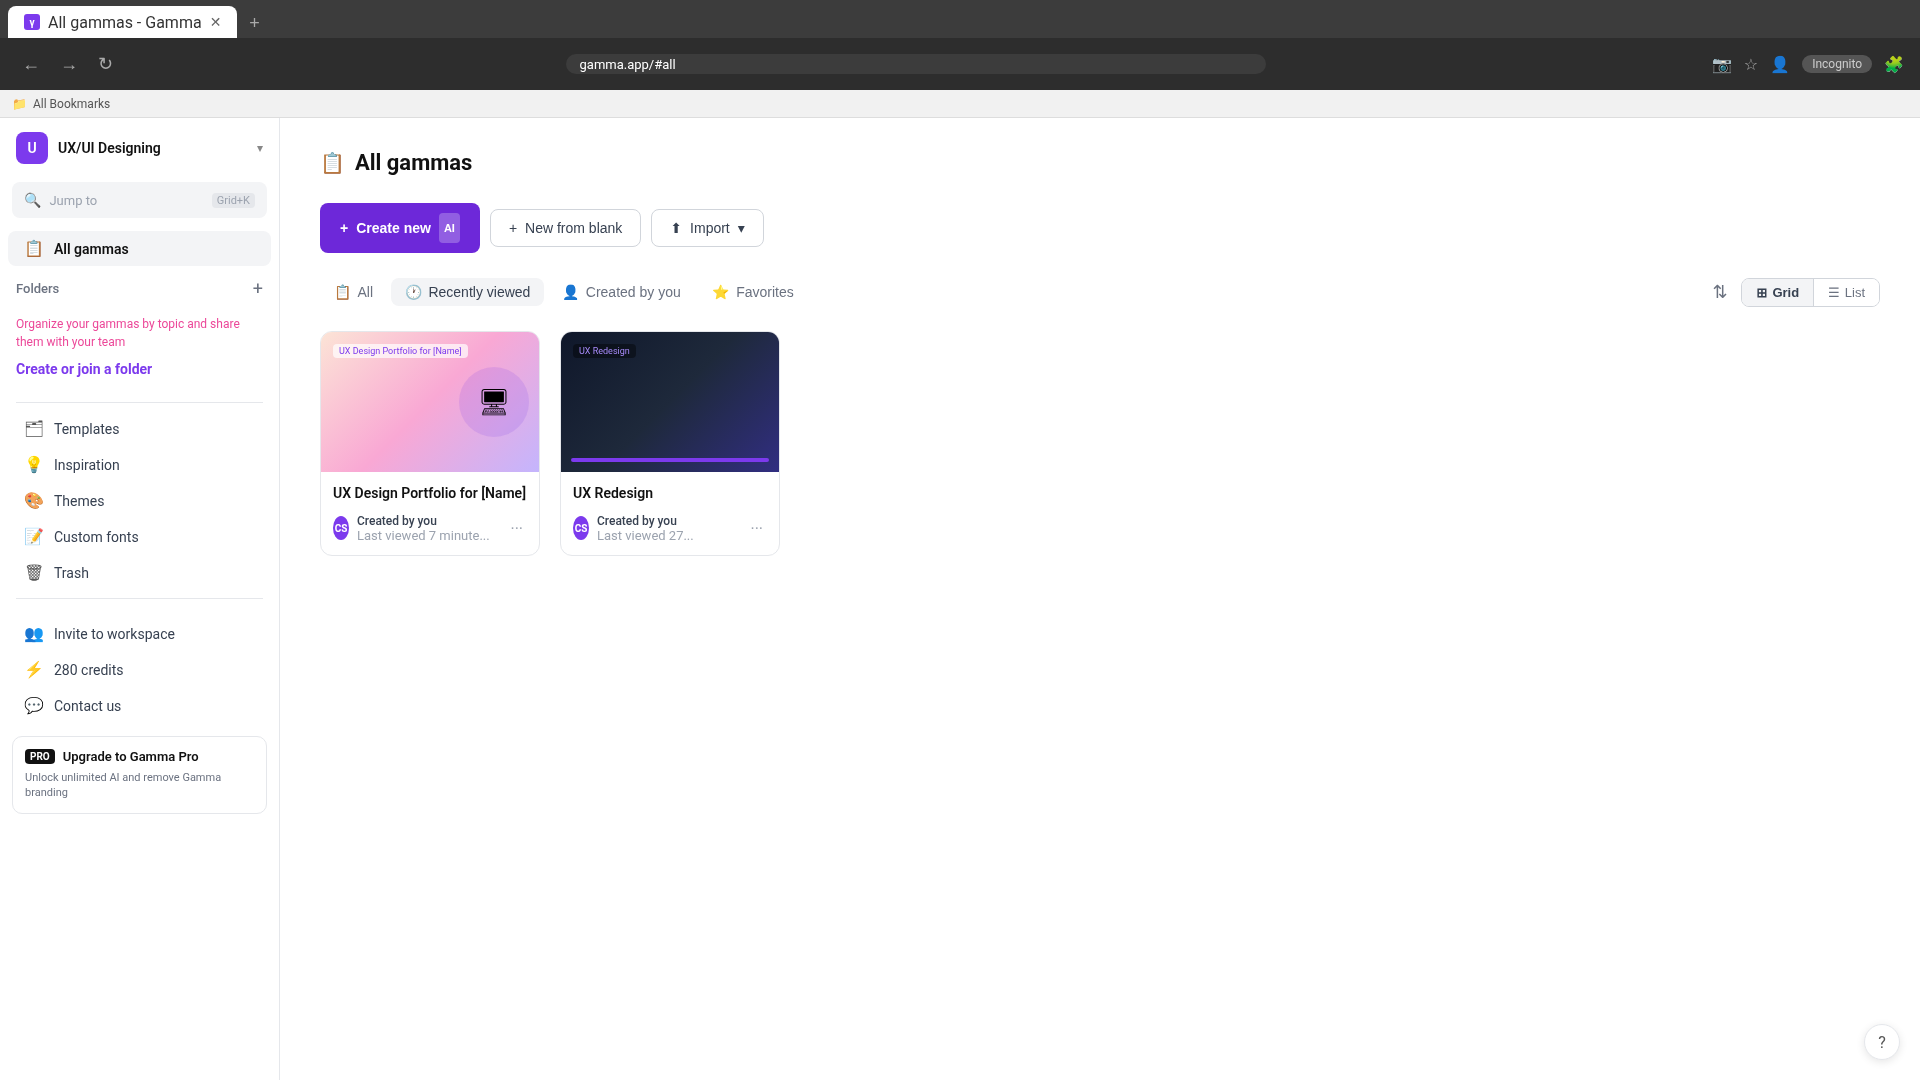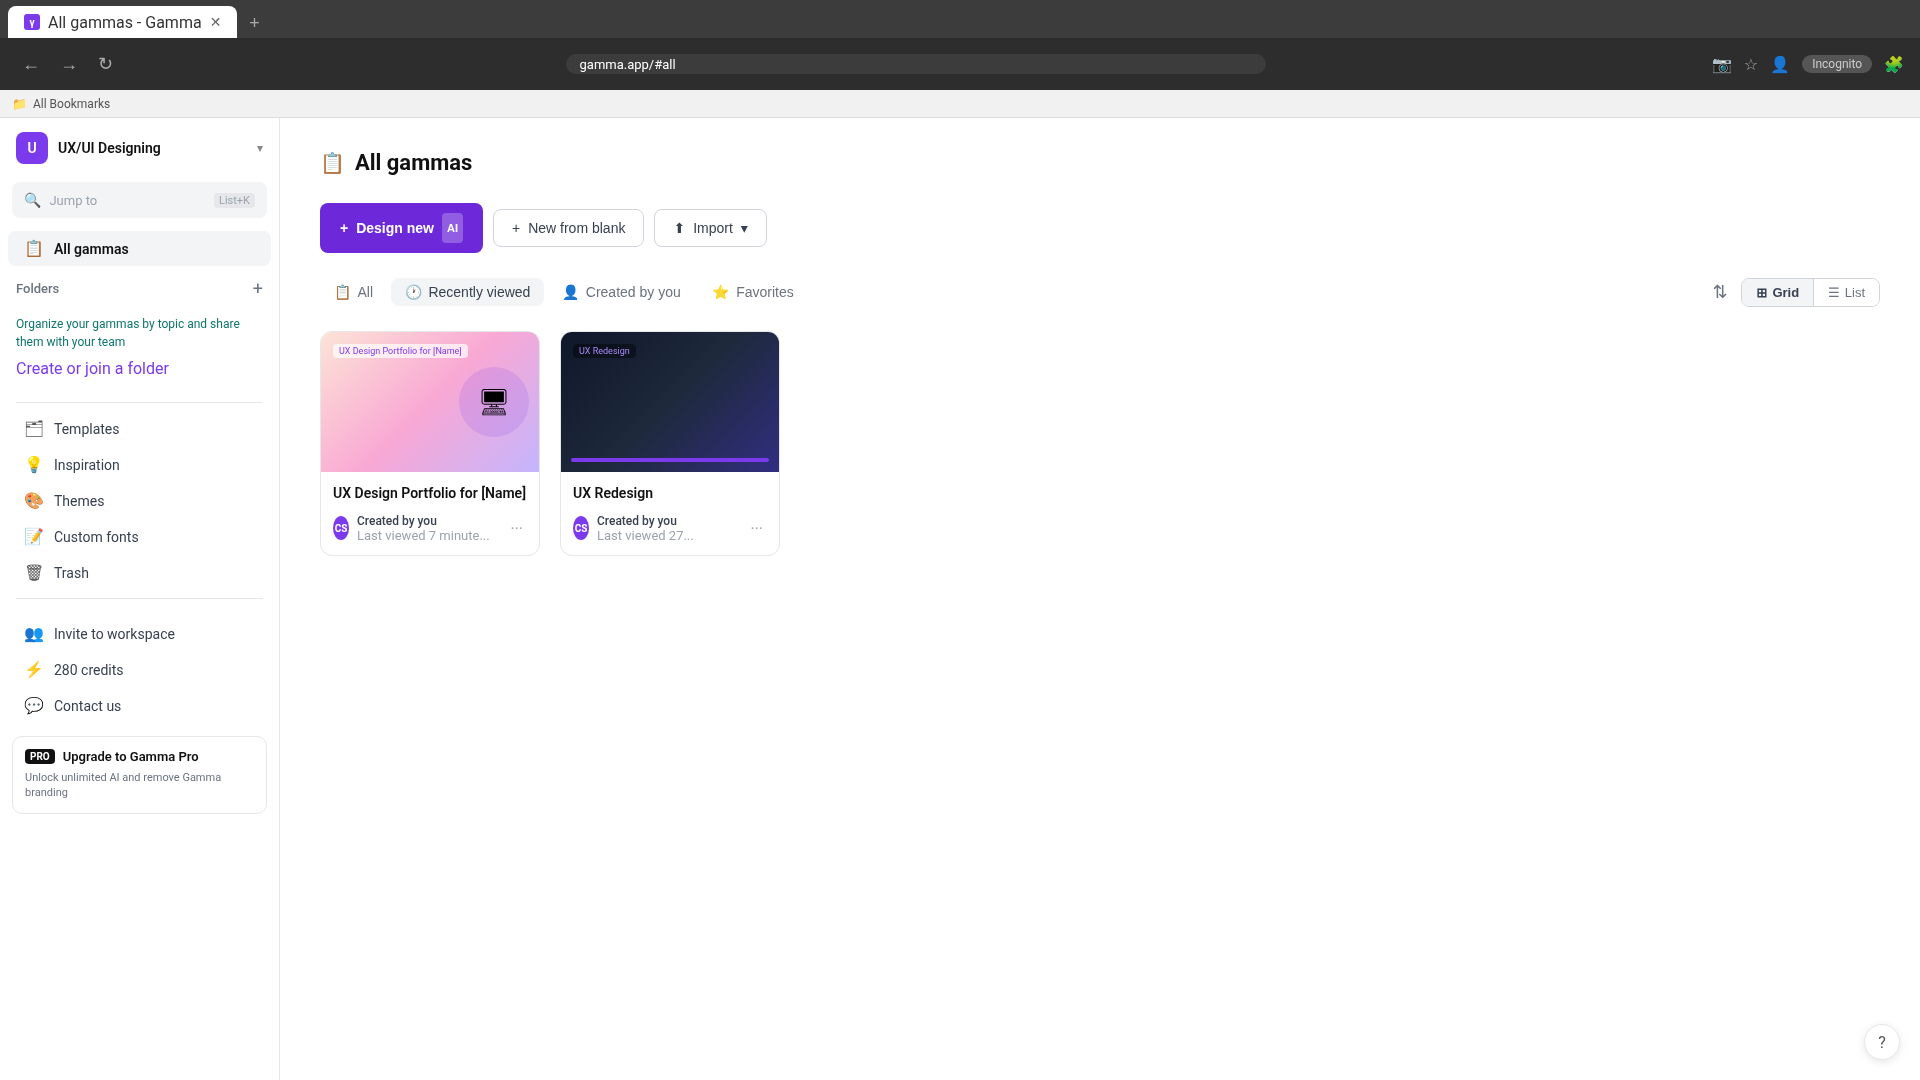--- a/index.html
+++ b/index.html
@@ -38,22 +38,22 @@
     .sidebar-nav { padding: 4px 0; flex: 1; }
     .sidebar-item { display: flex; align-items: center; gap: 10px; padding: 8px 16px; cursor: pointer; border-radius: 8px; margin: 1px 8px; }
     .sidebar-item.active { background: #f3f4f6; }
     .sidebar-item-icon { font-size: 16px; color: #555; width: 20px; text-align: center; flex-shrink: 0; }
     .sidebar-item-label { font-size: 14px; color: #374151; }
     .sidebar-item.active .sidebar-item-label { font-weight: 600; color: #111; }
     .sidebar-section-header { display: flex; align-items: center; justify-content: space-between; padding: 8px 16px; margin-top: 4px; }
     .sidebar-section-title { font-size: 13px; color: #6b7280; font-weight: 500; }
     .sidebar-section-add { color: #6b7280; font-size: 18px; cursor: pointer; }
     .folders-empty { padding: 8px 16px 16px; }
-    .folders-empty-text { font-size: 12px; color: #0f766e; line-height: 1.5; margin-bottom: 8px; }
-    .folders-create-link { font-size: 16px; color: #7c3aed; cursor: pointer; font-weight: 400; }
+    .folders-empty-text { font-size: 12px; color: #ec4899; line-height: 1.5; margin-bottom: 8px; }
+    .folders-create-link { font-size: 14px; color: #7c3aed; cursor: pointer; font-weight: 700; }
     .sidebar-divider { height: 1px; background: #e5e7eb; margin: 8px 16px; }
     .sidebar-bottom { padding: 8px 0; }
     .sidebar-upgrade { margin: 4px 12px; background: #fff; border: 1px solid #e5e7eb; border-radius: 10px; padding: 12px; }
     .upgrade-header { display: flex; align-items: center; gap: 8px; margin-bottom: 6px; }
     .upgrade-badge { background: #111; color: #fff; font-size: 10px; font-weight: 700; border-radius: 4px; padding: 2px 5px; }
     .upgrade-title { font-size: 13px; font-weight: 600; color: #111; }
     .upgrade-desc { font-size: 11px; color: #6b7280; line-height: 1.4; }
     .help-btn { position: fixed; bottom: 20px; right: 20px; width: 36px; height: 36px; border-radius: 50%; background: #fff; border: 1px solid #e5e7eb; display: flex; align-items: center; justify-content: center; cursor: pointer; font-size: 16px; color: #555; box-shadow: 0 2px 8px rgba(0,0,0,0.1); }
 
     
@@ -142,21 +142,21 @@
       <div class="workspace-avatar">
         <span>U</span>
       </div>
       <span class="workspace-name">UX/UI Designing</span>
       <span class="workspace-chevron">▾</span>
     </div>
 
     <div class="sidebar-search">
       <span class="sidebar-search-icon">🔍</span>
       <span class="sidebar-search-text">Jump to</span>
-      <span class="sidebar-search-shortcut">List+K</span>
+      <span class="sidebar-search-shortcut">Grid+K</span>
     </div>
 
     <div class="sidebar-nav">
       <div class="sidebar-item active">
         <span class="sidebar-item-icon">📋</span>
         <span class="sidebar-item-label">All gammas</span>
       </div>
 
       <div class="sidebar-section-header">
         <span class="sidebar-section-title">Folders</span>
@@ -220,21 +220,21 @@
 
   <div class="main">
     <div class="page-header">
       <span class="page-header-icon">📋</span>
       <h1 class="page-title">All gammas</h1>
     </div>
 
     <div class="toolbar">
       <button class="btn-create">
         <span>+</span>
-        <span>Design new</span>
+        <span>Create new</span>
         <span class="ai-badge">AI</span>
       </button>
       <button class="btn-secondary">
         <span>+</span>
         <span>New from blank</span>
       </button>
       <button class="btn-secondary">
         <span>⬆</span>
         <span>Import</span>
         <span>▾</span>

